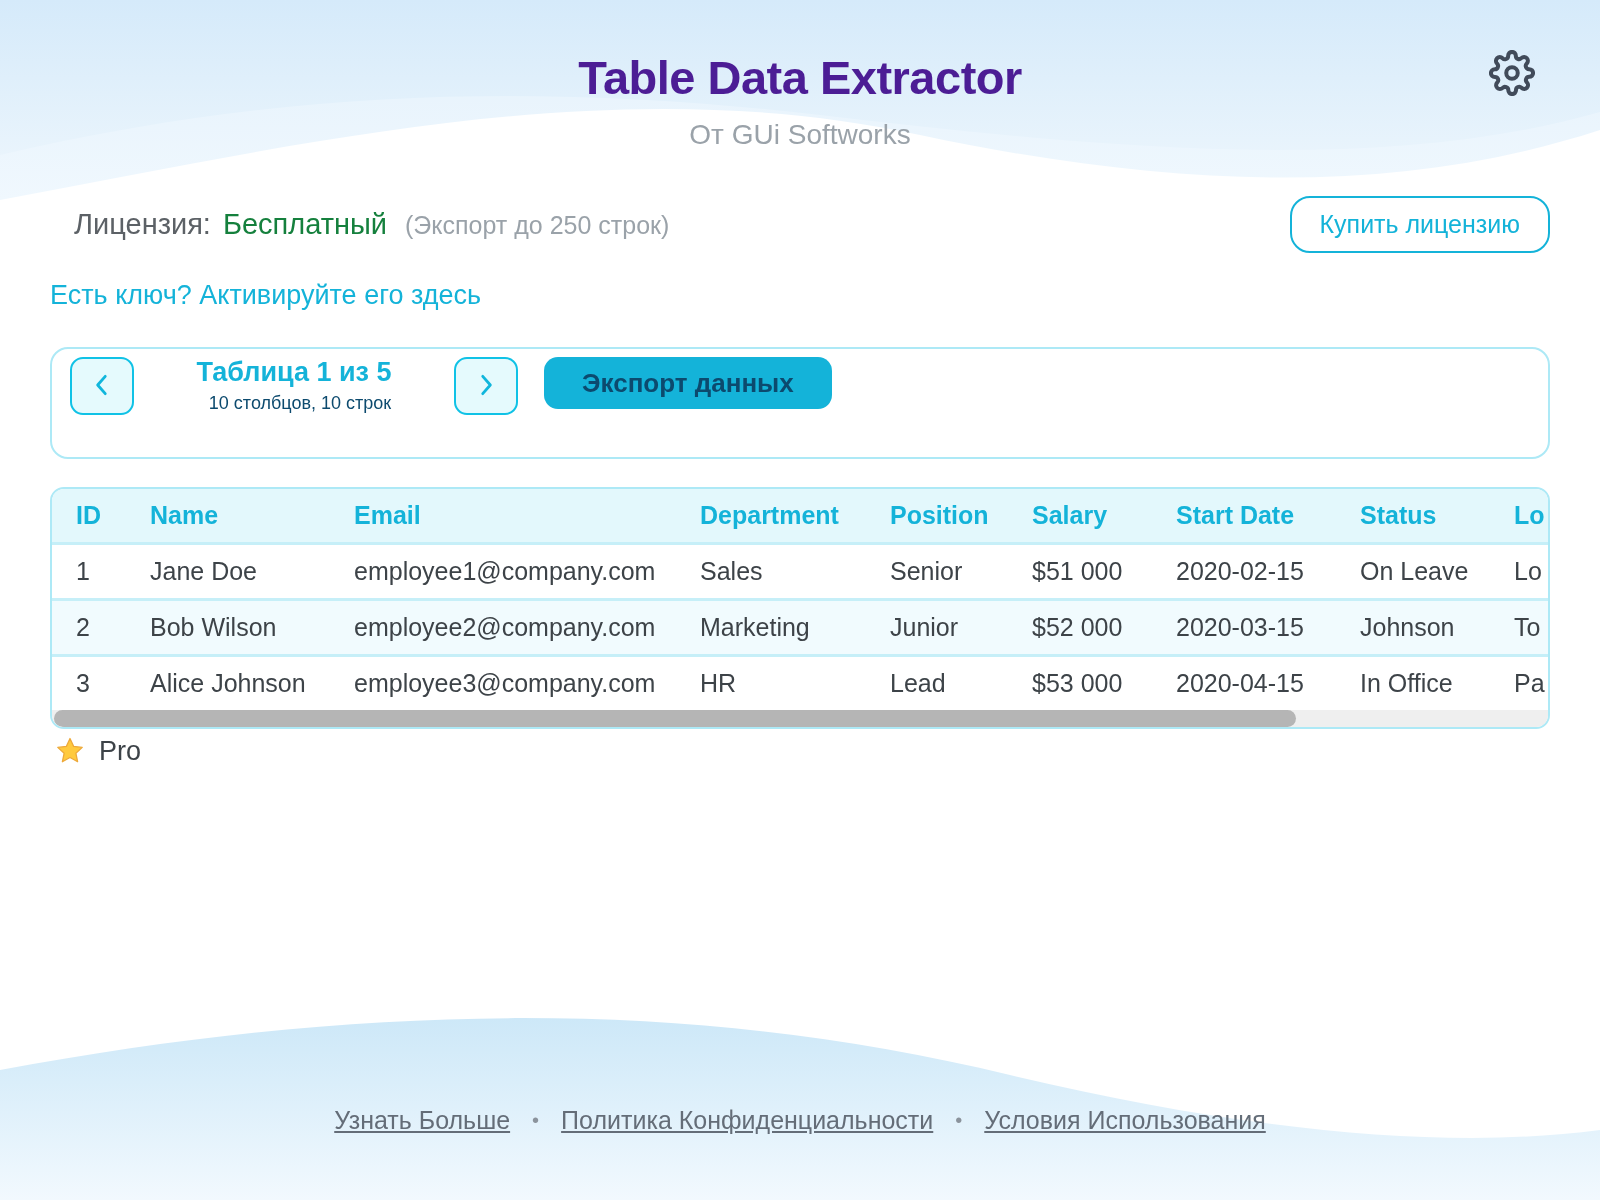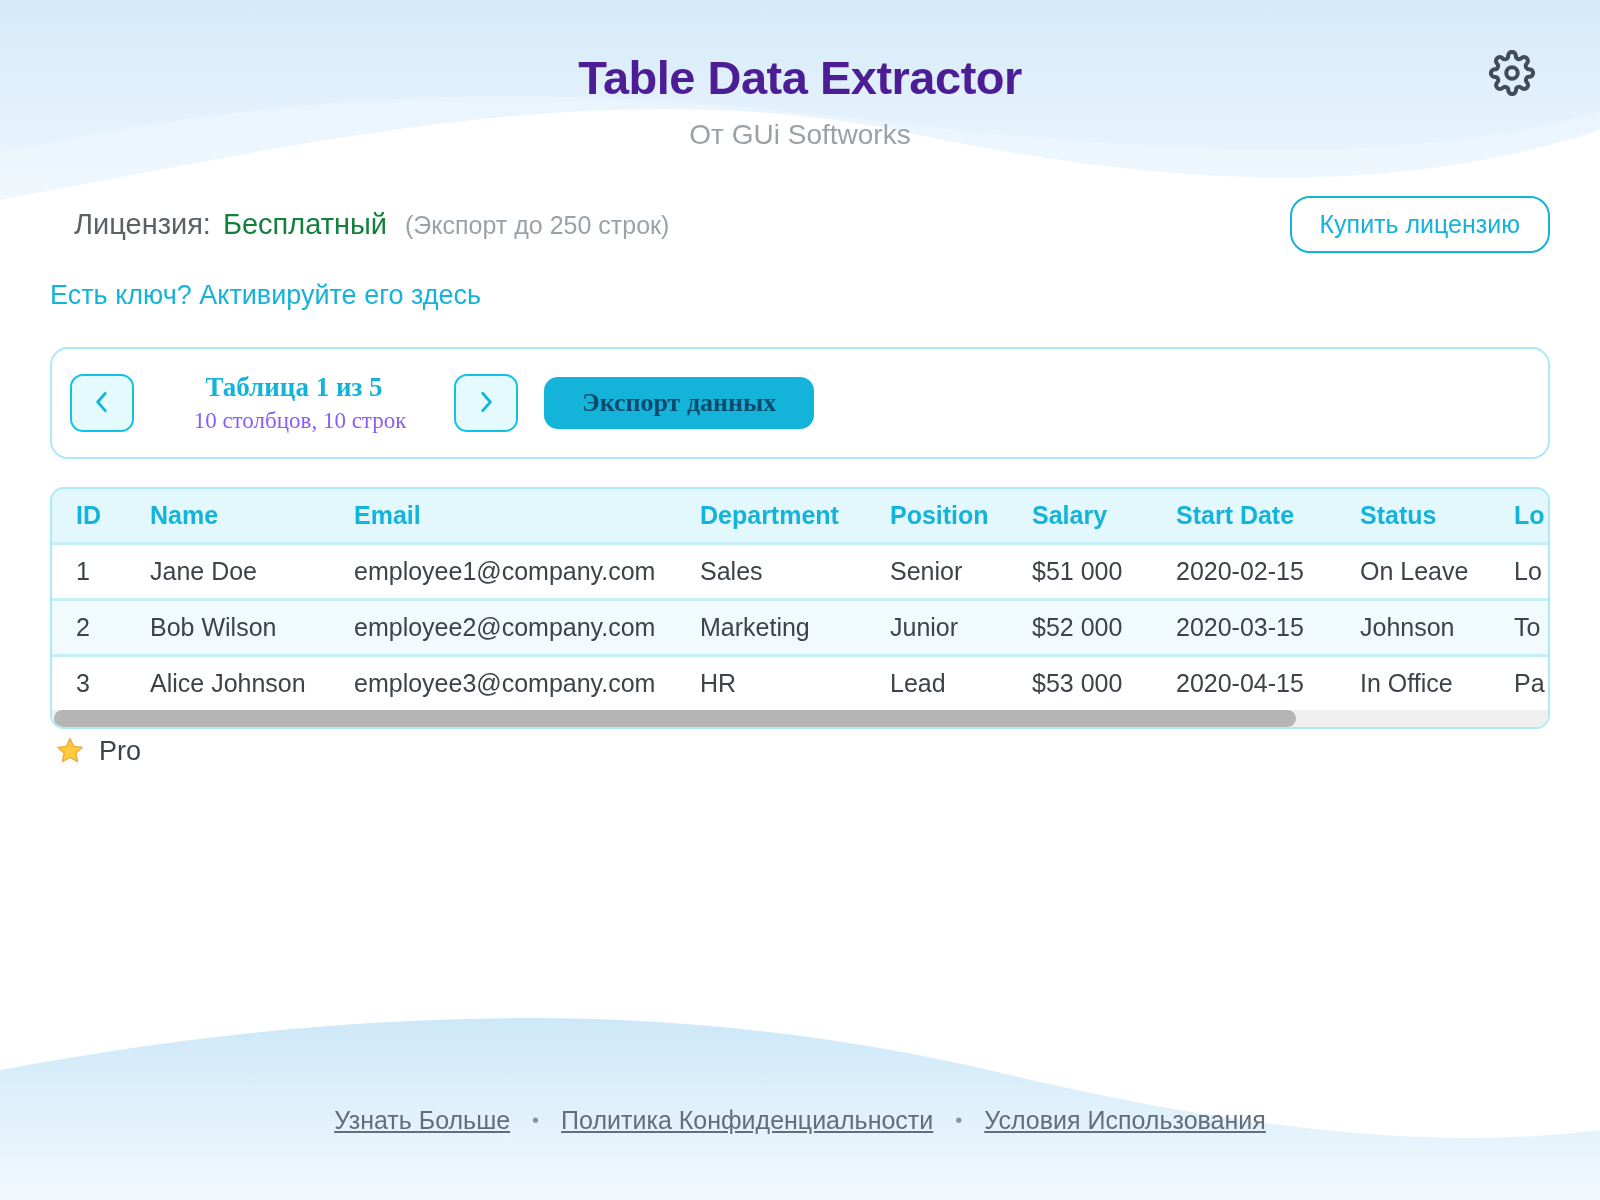--- a/index.html
+++ b/index.html
@@ -44,30 +44,30 @@
   }
   .activate-link {
     position: absolute; top: 280px; left: 50px;
     font-size: 27px; color: #14b3d9; text-decoration: none; cursor: pointer;
   }
 
   
   .toolbar {
     position: absolute; top: 347px; left: 50px; right: 50px; height: 112px;
     background: #ffffff; border: 2px solid #ade9f6; border-radius: 18px;
-    display: flex; align-items: center; padding: 8px 18px; gap: 0; font-family: Liberation Serif, serif;
+    display: flex; padding: 8px 18px; gap: 0;
   }
   .nav-btn {
     width: 64px; height: 58px; border: 2px solid #10c2e6; border-radius: 13px;
     background: #e5fafd; color: #10b6dc; cursor: pointer;
     display: flex; align-items: center; justify-content: center; flex: none;
   }
   .table-counter { width: 320px; text-align: center; flex: none; }
   .counter-title { font-size: 27px; font-weight: bold; color: #14b3d9; }
-  .counter-meta { font-size: 23px; color: #8b5cf6; margin-top: 5px; margin-left: 12px; }
+  .counter-meta { font-size: 18px; color: #0c4a6e; margin-top: 5px; margin-left: 12px; }
   .format-select {
     width: 292px; height: 64px; margin-left: 28px; flex: none;
     background: #ffffff; border: 2px solid #a7e8f4; border-radius: 14px;
     display: flex; align-items: center; justify-content: space-between;
     padding: 0 24px 0 32px; cursor: pointer;
   }
   .format-value { font-size: 26px; font-weight: bold; color: #14b3d9; }
   .export-btn {
     margin-left: 26px; height: 52px; padding: 0 38px; flex: none;
     background: #14b3d9; border: none; border-radius: 14px;

